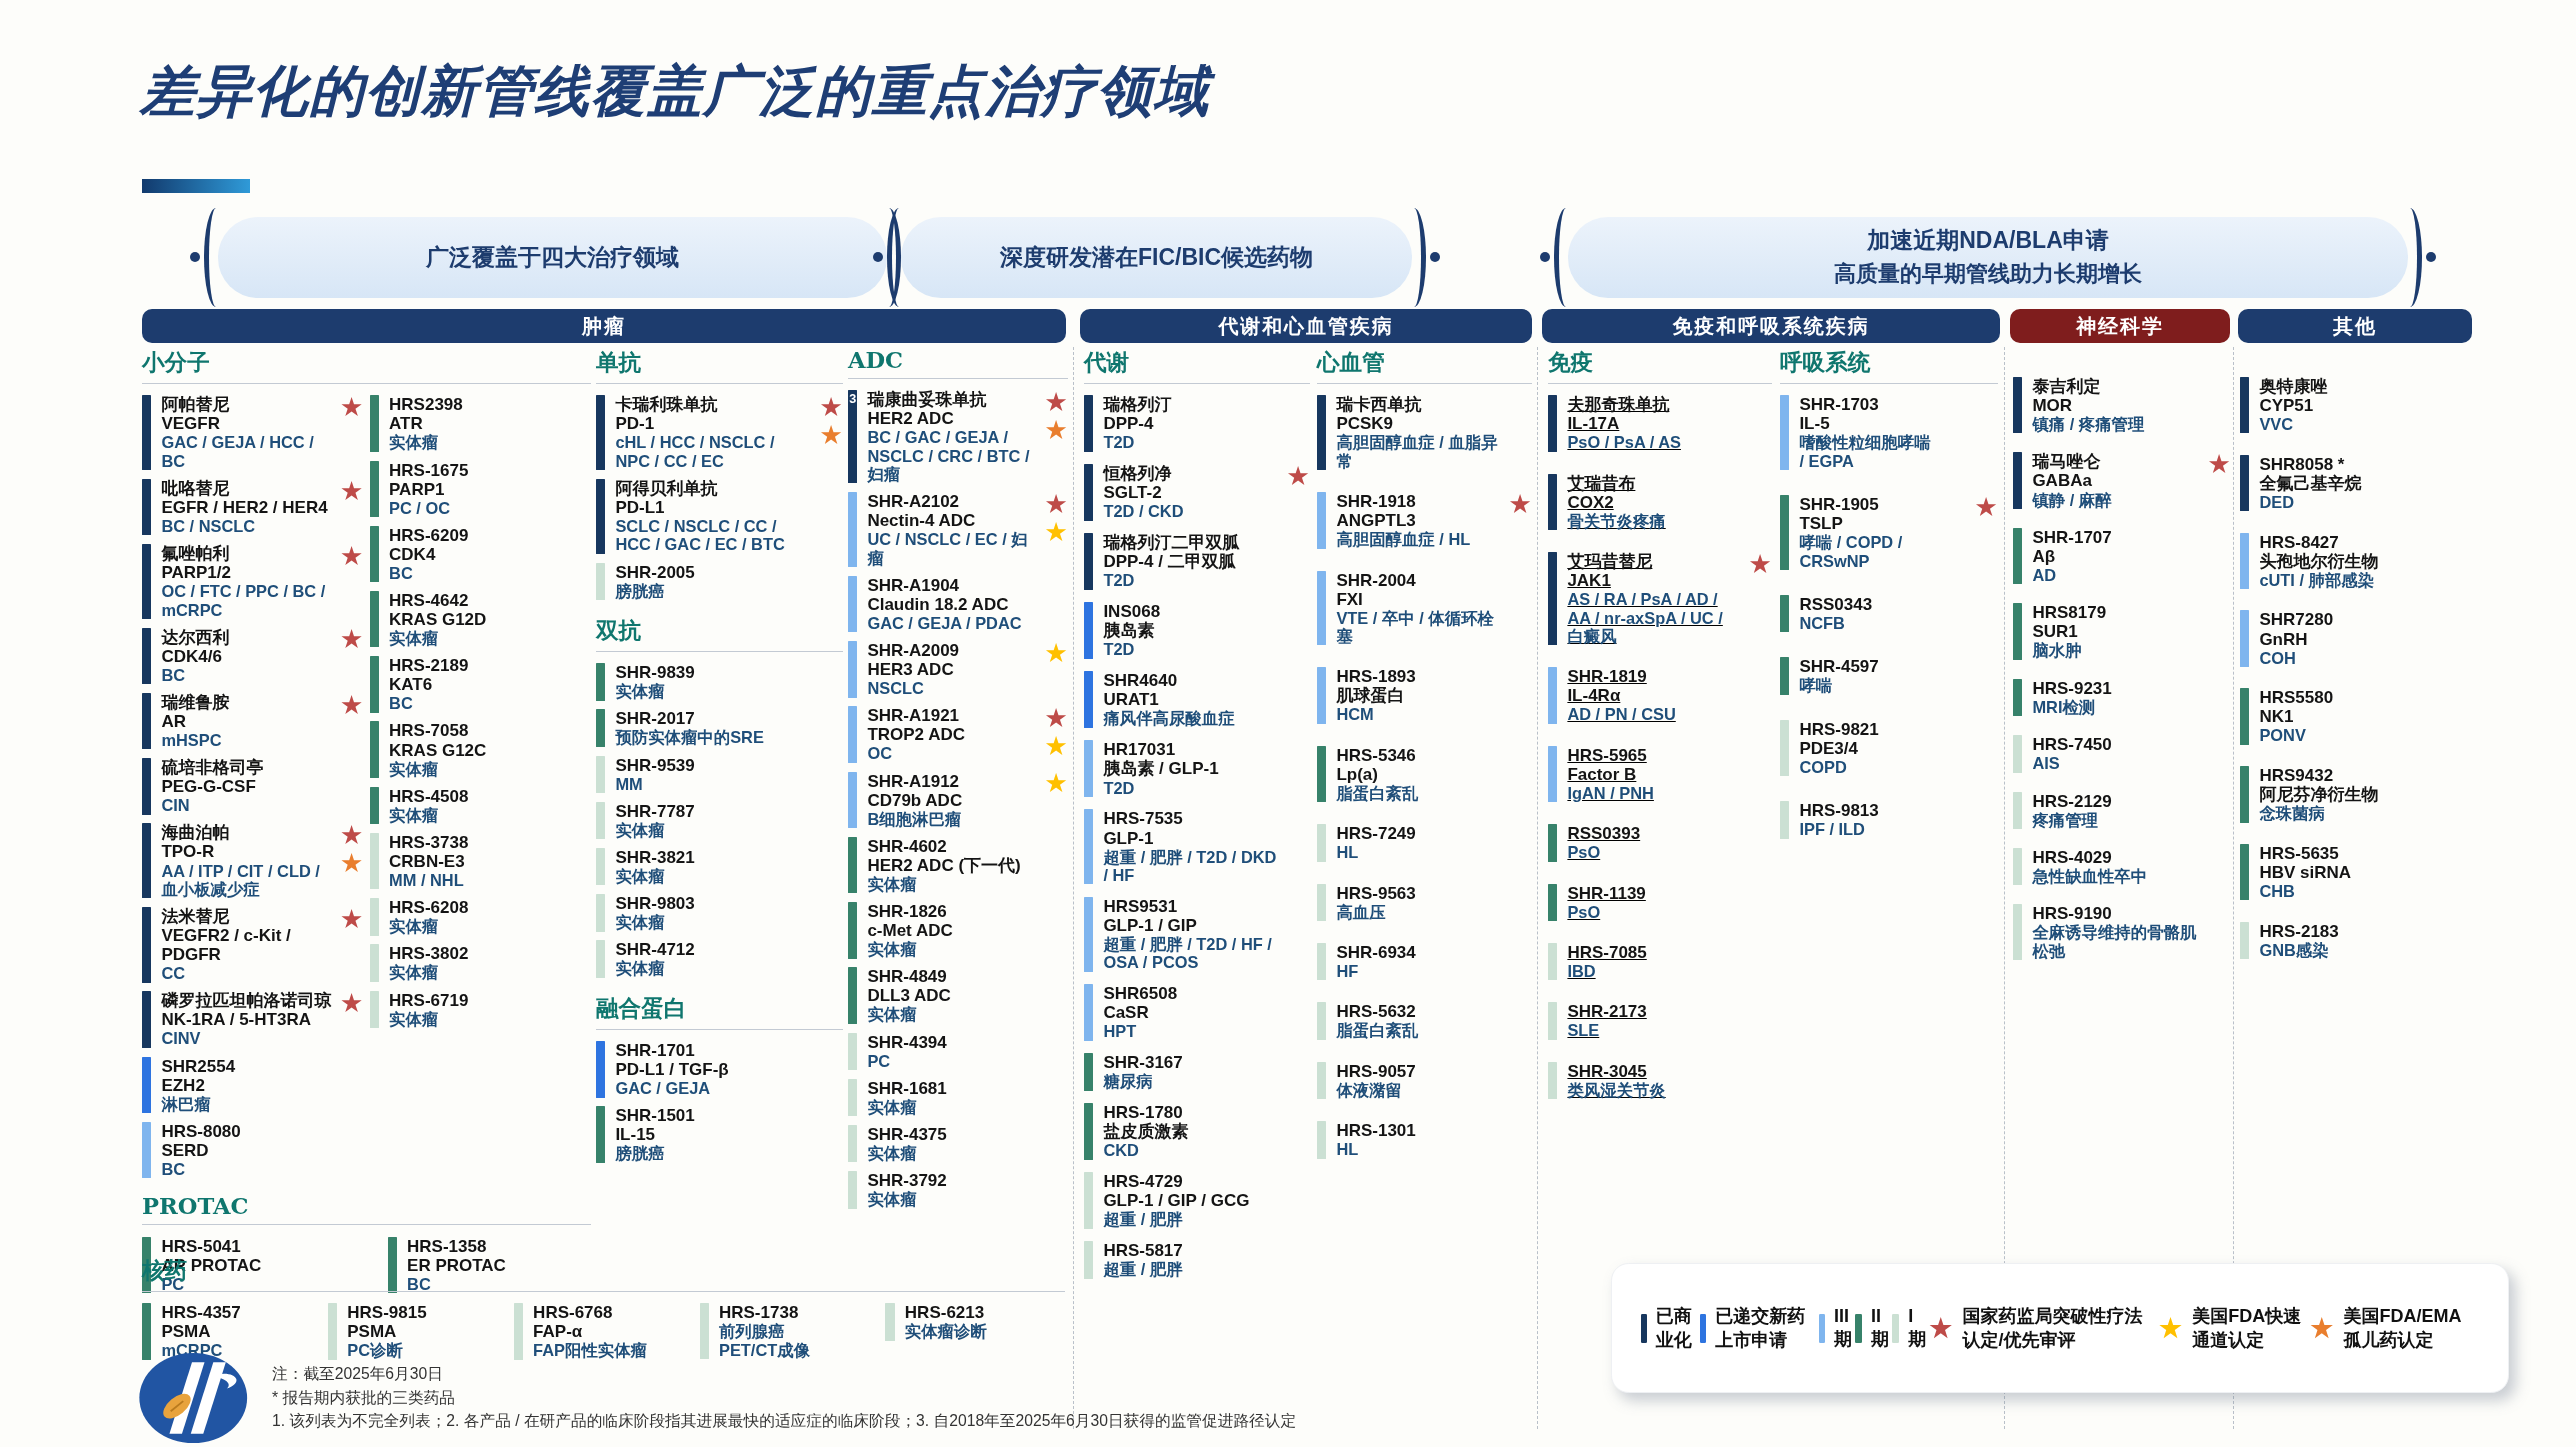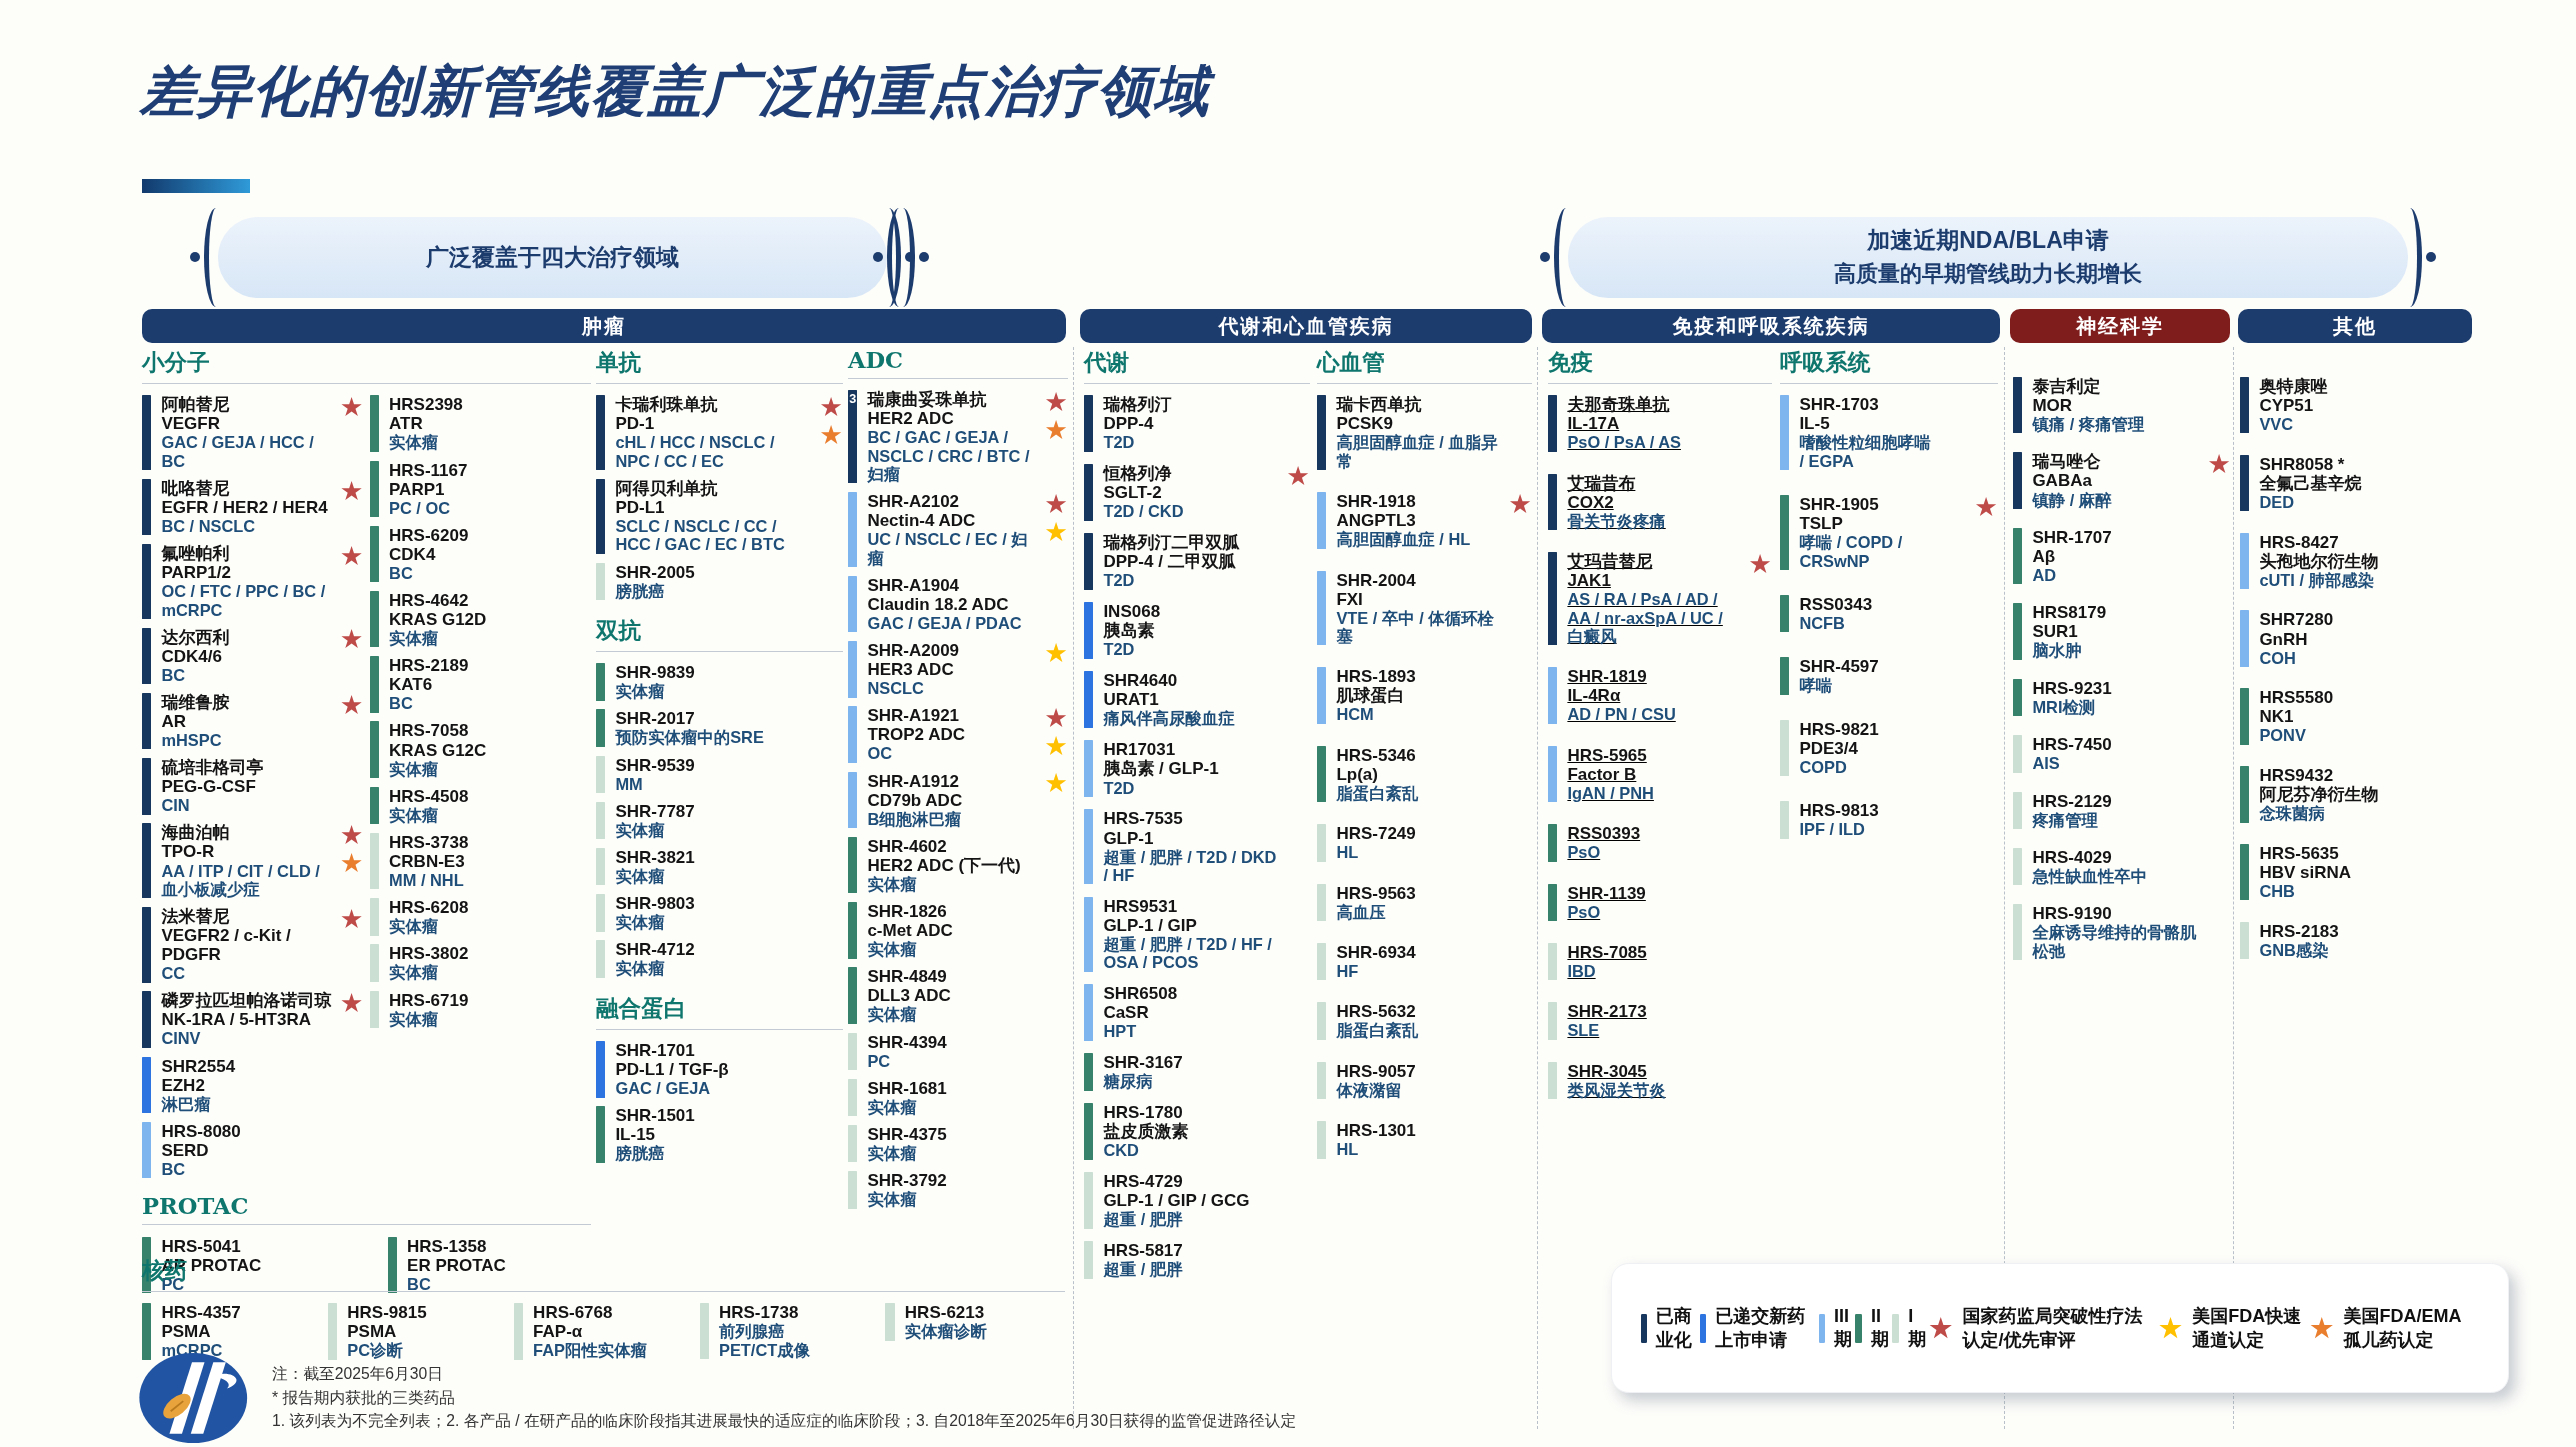--- a/index.html
+++ b/index.html
@@ -64,20 +64,23 @@
     <span class="pill-arc l"></span>
     <div class="pill">
         <div>广泛覆盖于四大治疗领域</div>
       </div>
     <span class="pill-arc r"></span>
     <span class="pill-dot"></span>
   </div>
   <div class="pill-wrap" style="left:873px;width:567px;">
     <span class="pill-dot"></span>
     <span class="pill-arc l"></span>
+    <div class="pill">
+        <div>深度研发潜在FIC/BIC候选药物</div>
+      </div>
     <span class="pill-arc r"></span>
     <span class="pill-dot"></span>
   </div>
   <div class="pill-wrap" style="left:1540px;width:896px;">
     <span class="pill-dot"></span>
     <span class="pill-arc l"></span>
     <div class="pill">
       <div>加速近期NDA/BLA申请</div>
       <div class="l2">高质量的早期管线助力长期增长</div>
     </div>
@@ -223,21 +226,21 @@
                 <span class="bar" style="background: rgb(55, 130, 106);"></span>
                 <div class="etext">
                   <div class="code">HRS2398</div>
                   <div class="target">ATR</div>
                   <div class="ind">实体瘤</div>
                 </div>
               </div>
               <div class="entry">
                 <span class="bar" style="background: rgb(55, 130, 106);"></span>
                 <div class="etext">
-                  <div class="code">HRS-1167</div>
+                  <div class="code">HRS-1675</div>
                   <div class="target">PARP1</div>
                   <div class="ind">PC / OC</div>
                 </div>
               </div>
               <div class="entry">
                 <span class="bar" style="background: rgb(55, 130, 106);"></span>
                 <div class="etext">
                   <div class="code">HRS-6209</div>
                   <div class="target">CDK4</div>
                   <div class="ind">BC</div>

